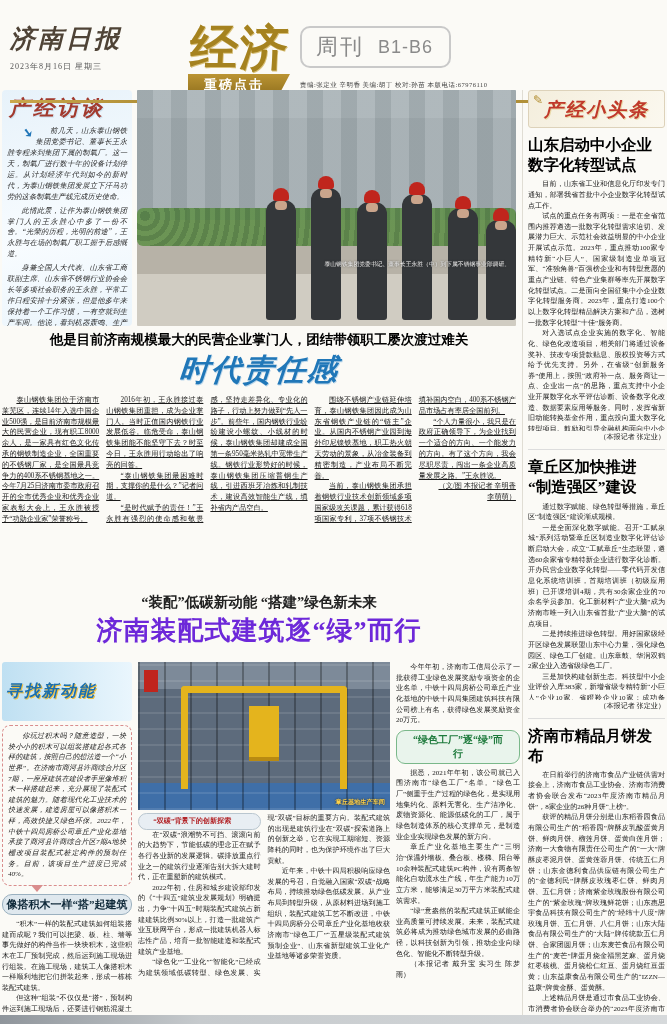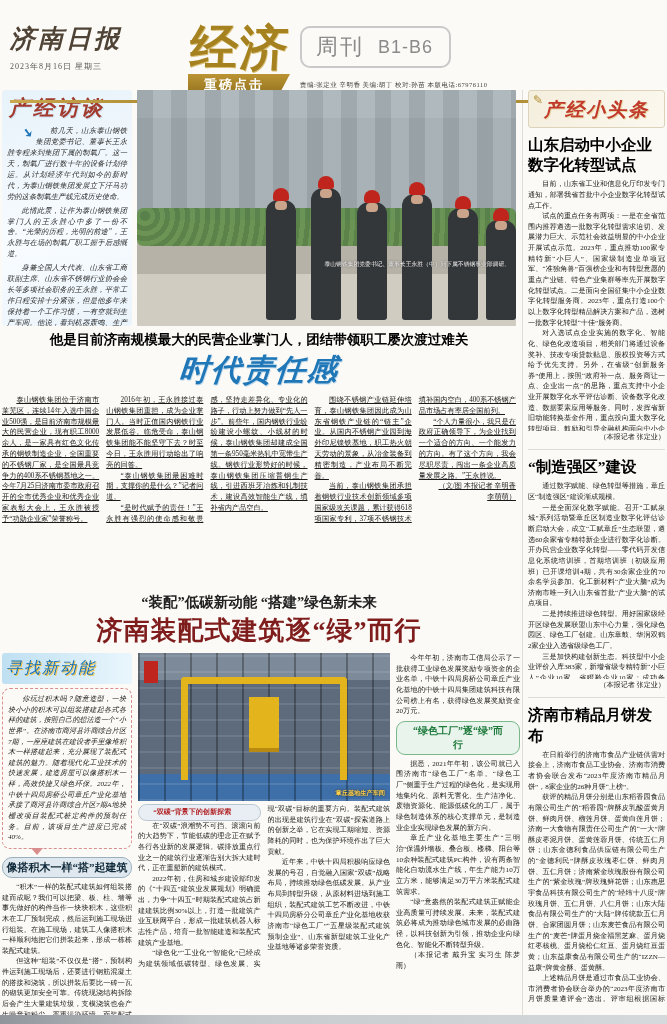--- a/index.html
+++ b/index.html
@@ -54,24 +54,24 @@
   .headline1{display:flex;justify-content:center;align-items:baseline;gap:8px;margin:1px 0 4px 0;}
   .hl-black{font-size:28px;font-weight:900;color:#000;letter-spacing:1px;}
   .hl-blue{font-size:30px;font-weight:900;font-style:italic;color:#2077b8;letter-spacing:2px;
       transform:skewX(-5deg);text-shadow:1px 1px 0 #bcd7ea;}
   .body5{column-count:5;column-gap:7px;height:192px;overflow:hidden;font-size:7.2px;
       line-height:1.5;text-align:justify;}
   .body5 p{margin:0;text-indent:2em;text-decoration:underline;}
   .byline-r{text-align:right;font-size:7.2px;margin:1px 0 0 0;}
   
   .kicker2{text-align:center;font-size:14.5px;font-weight:900;color:#222;margin:6px 0 0 0;}
-  .hl2{text-align:center;font-size:26px;font-weight:900;color:#7f1d1d;margin:1px 0 5px 0;letter-spacing:1px;}
+  .hl2{text-align:center;font-size:26px;font-weight:900;color:#6d28d9;margin:1px 0 14px 0;letter-spacing:1px;}
   .grid3{display:grid;grid-template-columns:130px 252px 124px;gap:6px;}
-  .xzdn-header{background:linear-gradient(90deg,#bfe0f2,#eaf6fd);border-radius:3px;padding:5px 4px;
-      font-size:16px;font-weight:400;font-style:italic;color:#1b6fae;letter-spacing:2px;
+  .xzdn-header{background:linear-gradient(90deg,#bfe0f2,#eaf6fd);border-radius:3px;padding:19px 4px;
+      font-size:16px;font-weight:700;font-style:italic;color:#1b6fae;letter-spacing:2px;
       text-shadow:1px 1px 0 #f0c040;margin-bottom:4px;}
   .bubble{border:1px dashed #d98d8d;border-radius:8px;padding:5px;position:relative;margin-bottom:8px;}
   .bubble::after{content:"";position:absolute;left:28px;bottom:-7px;width:0;height:0;
       border-left:6px solid transparent;border-right:6px solid transparent;border-top:7px solid #d98d8d;}
   .bubble p{margin:0;font-size:7.1px;line-height:1.5;font-style:italic;text-align:justify;text-indent:2em;}
   .subhead1{background:#dfe8ee;border:1px solid #9ab0bf;border-radius:10px;text-align:center;
       font-weight:900;font-size:11px;padding:2px 3px;margin:4px 0;color:#102a3a;}
   .colL p,.colR p,.body2cols p{margin:0;font-size:7.1px;line-height:1.5;text-align:justify;text-indent:2em;}
   .colL{height:398px;overflow:hidden;}
   .photo2{position:relative;height:148px;overflow:hidden;
@@ -227,20 +227,21 @@
           <p>目前，山东省工业和信息化厅印发专门通知，部署我省首批中小企业数字化转型试点工作。</p>
           <p>试点的重点任务有两项：一是在全省范围内推荐遴选一批数字化转型需求迫切、发展潜力巨大、示范社会效益明显的中小企业开展试点示范。2023年，重点推动100家专精特新“小巨人”、国家级制造业单项冠军、“准独角兽”百强榜企业和有转型意愿的重点产业链、特色产业集群等率先开展数字化转型试点。二是面向全国征集中小企业数字化转型服务商。2023年，重点打造100个以上数字化转型精品解决方案和产品，选树一批数字化转型“十佳”服务商。</p>
           <p>对入选试点企业实施的数字化、智能化、绿色化改造项目，相关部门将通过设备奖补、技改专项贷款贴息、股权投资等方式给予优先支持。另外，在省级“创新服务券”使用上，按照“政府补一点、服务商让一点、企业出一点”的思路，重点支持中小企业开展数字化水平评估诊断、设备数字化改造、数据要素应用等服务。同时，发挥省新旧动能转换基金作用，重点投向重大数字化转型项目。鼓励和引导金融机构面向中小企业数字化转型开发“专精贷”产品和服务。</p>
         </div>
         <p class="sb-byline">（本报记者 张定业）</p>
       </div>
       <div class="sb-sep"></div>
 
       <div>
         <div class="sb-title">
+          <div>章丘区加快推进</div>
           <div>“制造强区”建设</div>
         </div>
         <div class="sb-body clip2">
           <p>通过数字赋能、绿色转型等措施，章丘区“制造强区”建设渐成规模。</p>
           <p>一是全面深化数字赋能。召开“工赋泉城”系列活动暨章丘区制造业数字化评估诊断启动大会，成立“工赋章丘”生态联盟，遴选60余家省专精特新企业进行数字化诊断。开办民营企业数字化转型——零代码开发信息化系统培训班，首期培训班（初级应用班）已开课培训4期，共有30余家企业的70余名学员参加。化工新材料“产业大脑”成为济南市唯一列入山东省首批“产业大脑”的试点项目。</p>
           <p>二是持续推进绿色转型。用好国家级经开区绿色发展联盟山东中心力量，强化绿色园区、绿色工厂创建。山东章鼓、华润双鹤2家企业入选省级绿色工厂。</p>
           <p>三是加快构建创新生态。科技型中小企业评价入库383家，新增省级专精特新“小巨人”企业10家、省瞪羚企业10家；成功备案“山东省特殊用途罗茨风机重点实验室”等15家市级重点实验室；引进硕士以上人才108人；成立章丘中小微企业先进制造产业创新联盟，推进校地、校企深度融合。</p>
         </div>
         <p class="sb-byline">（本报记者 张定业）</p>
       </div>

